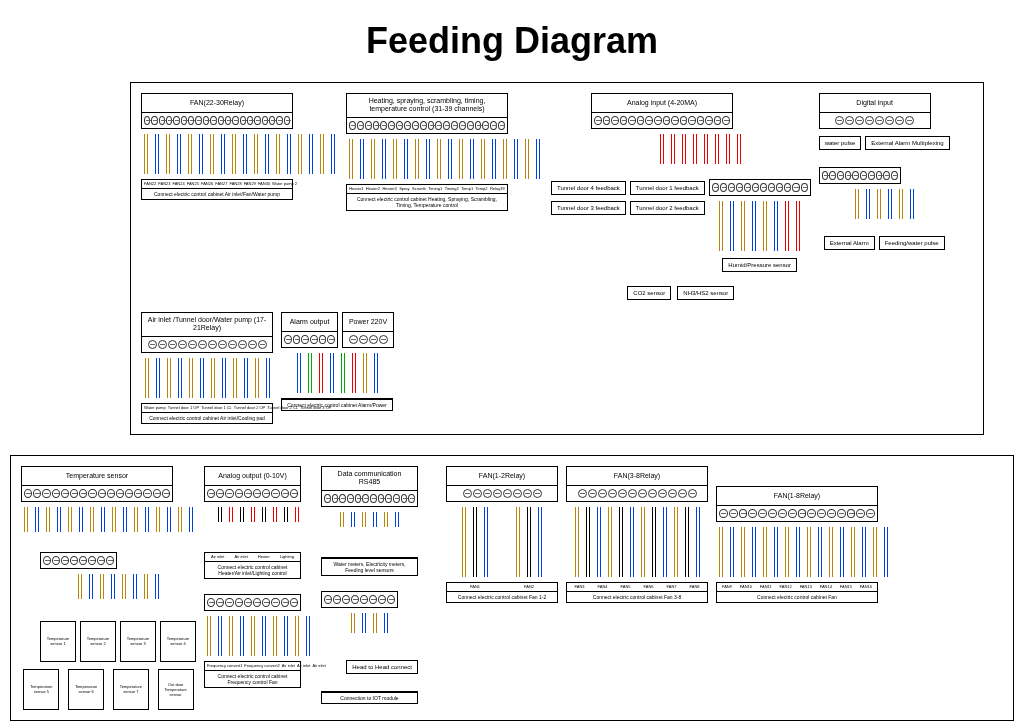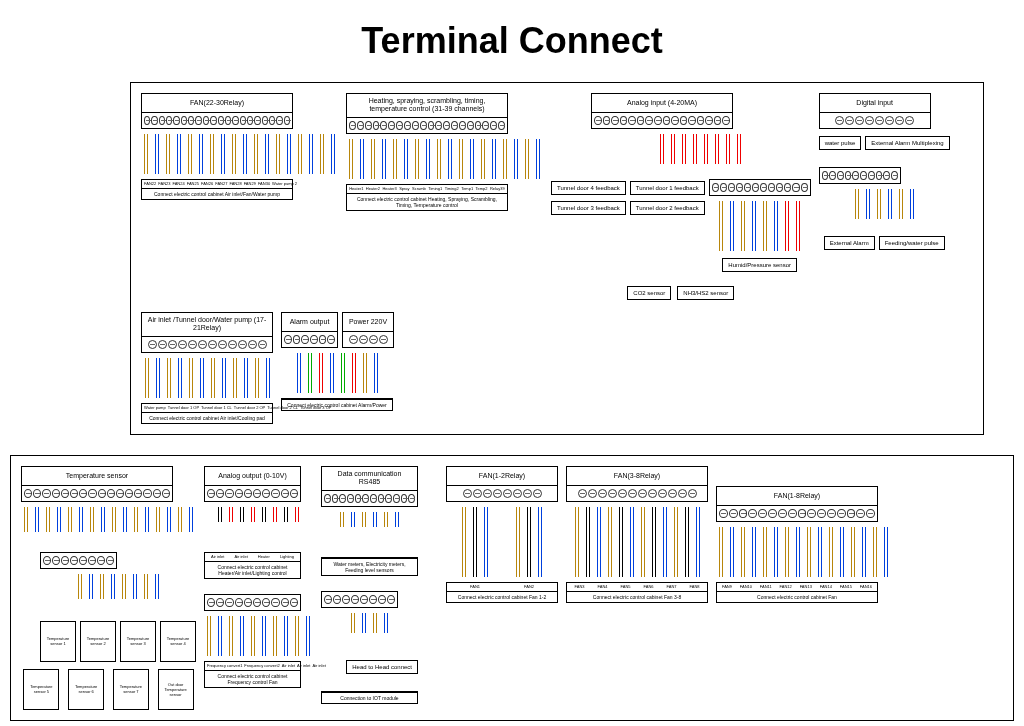--- a/index.html
+++ b/index.html
@@ -130,21 +130,21 @@
   .bottom-connectors {
     display: flex;
     gap: 4px;
     margin-top: 2px;
     justify-content: space-around;
   }
 </style>
 </head>
 <body>
 
-<h1>Terminal Connect</h1>
+<h1>Feeding Diagram</h1>
 
 <div class="panel" style="margin-left:120px;margin-right:30px;">
 
   <div class="row" style="margin-bottom:10px;">
 
     <div class="col">
       <div class="module" style="width:150px;">
         <div class="module-title">FAN(22-30Relay)</div>
         <div class="terminals">
           <span class="screw"></span>

